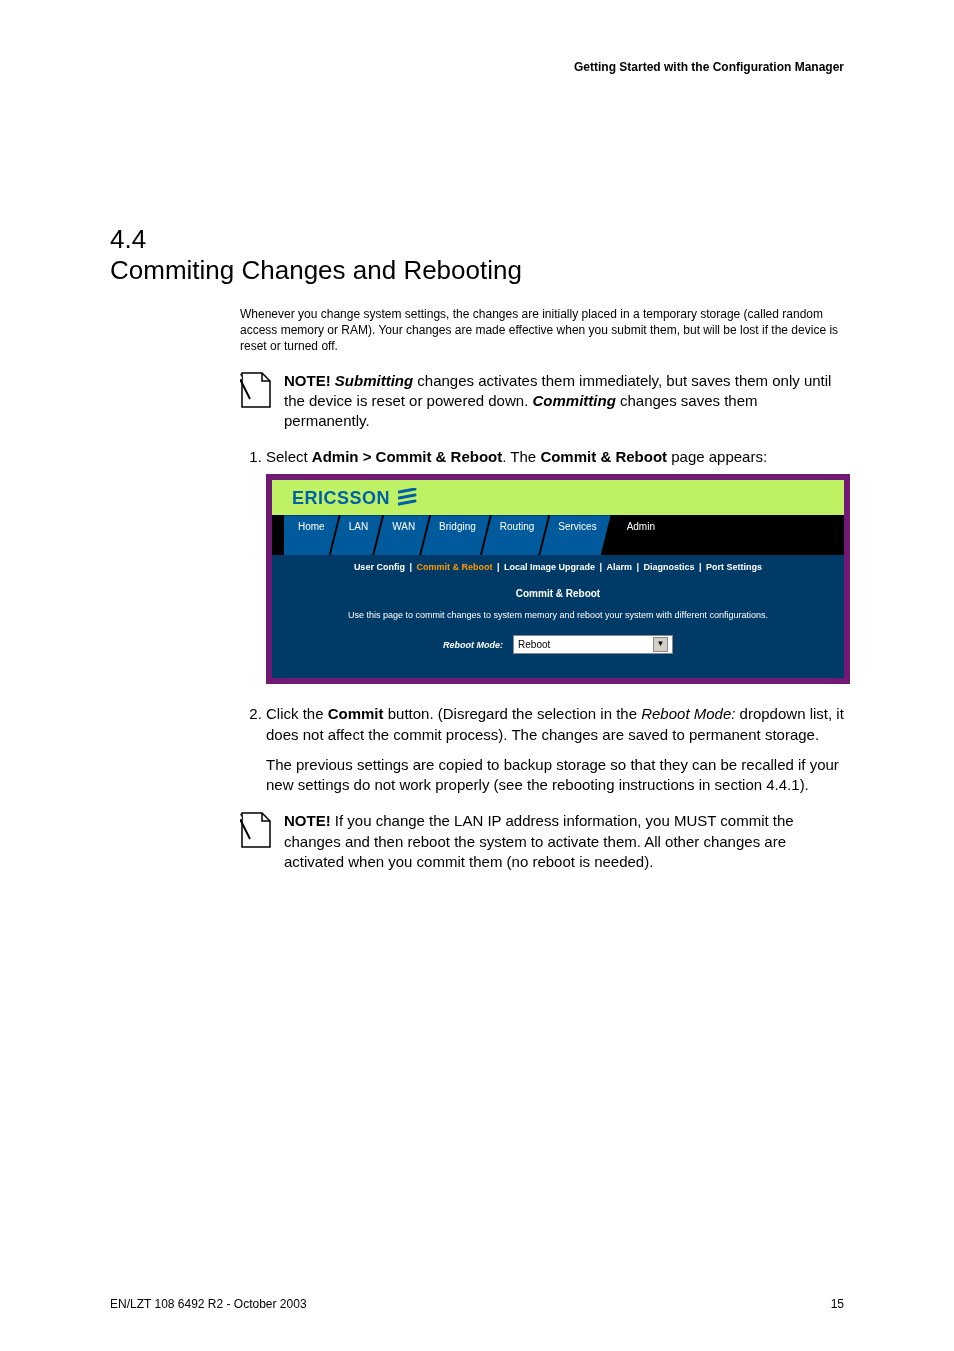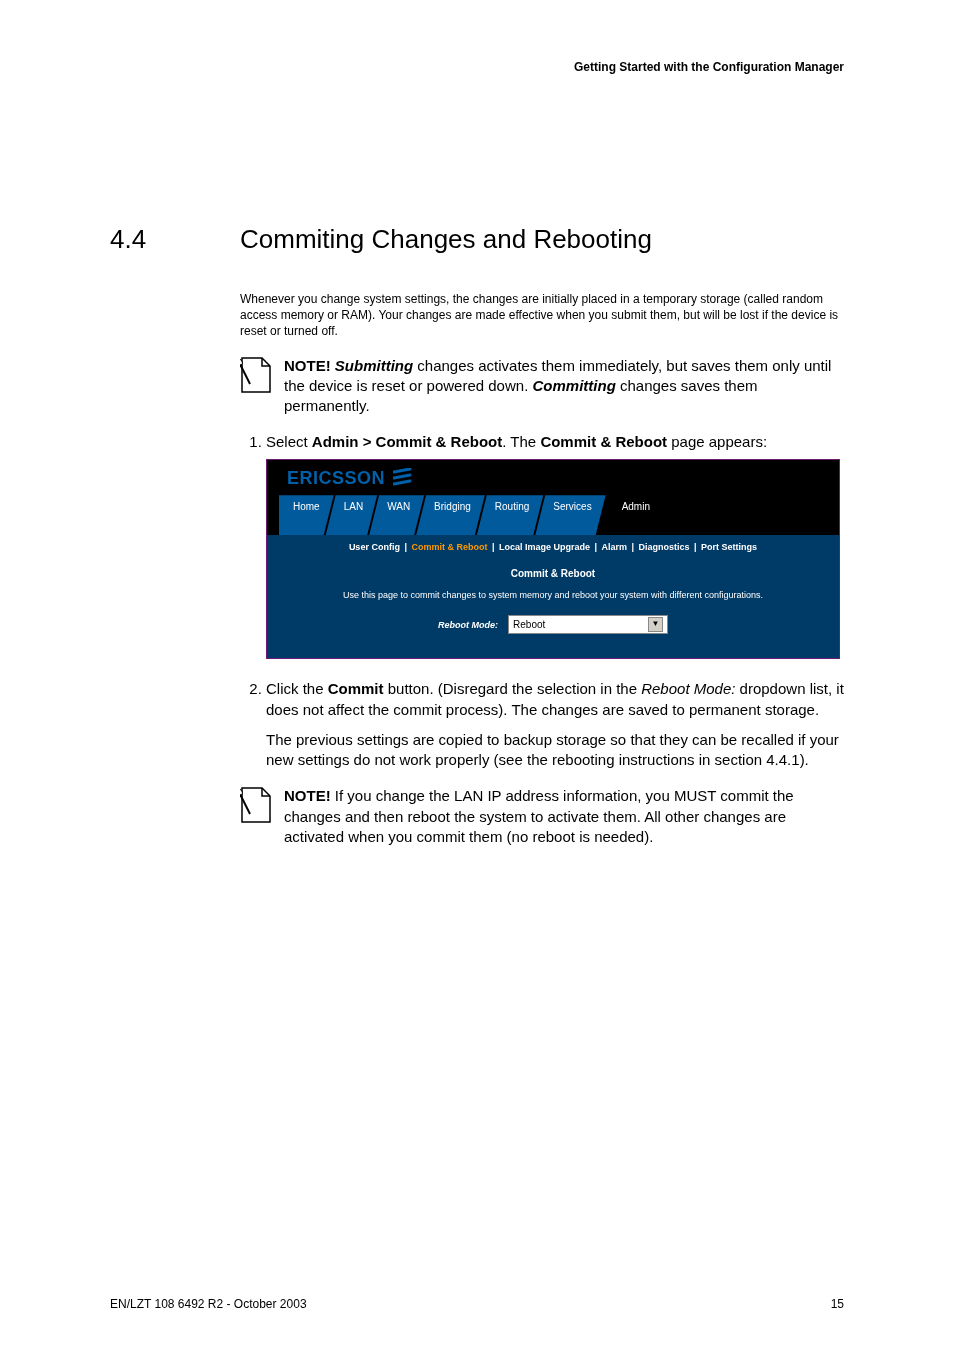--- a/index.html
+++ b/index.html
@@ -19,21 +19,22 @@
   }
   .running-header {
     text-align: right;
     font-size: 12px;
     font-weight: bold;
     margin-bottom: 150px;
   }
   .section-row {
     display: flex;
     align-items: baseline;
-    margin-bottom: 36px;
+    margin-bottom: 20px;
+    flex-direction: column;
   }
   .section-num {
     font-size: 26px;
     width: 130px;
     flex-shrink: 0;
   }
   .section-title {
     font-size: 26px;
   }
   .body-indent {
@@ -73,22 +74,22 @@
   }
   .sub-para {
     margin-top: 10px;
   }
   b { font-weight: bold; }
   i { font-style: italic; }
 
   
   .screenshot {
     width: 572px;
-    border: 1px solid #701a75;
-    background: #000000;
+    border: 6px solid #701a75;
+    background: #bef264;
     margin: 6px 0 20px 0;
     font-family: Verdana, Arial, sans-serif;
   }
   .logo-bar {
     padding: 6px 20px 4px 20px;
   }
   .logo-text {
     font-family: Arial, sans-serif;
     font-weight: 900;
     font-size: 18px;

